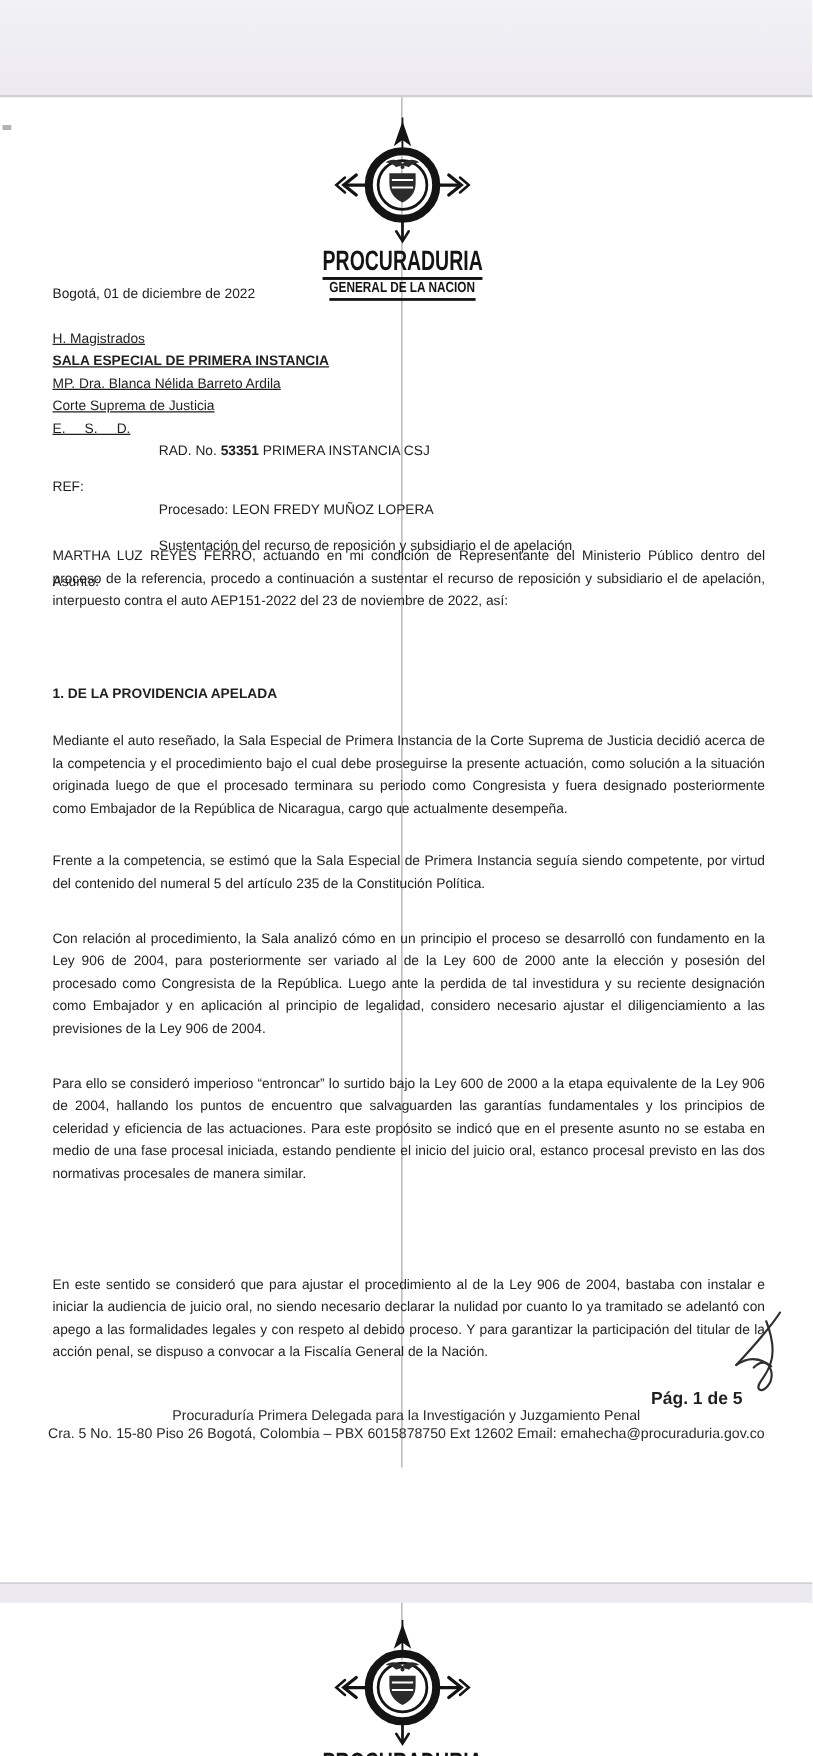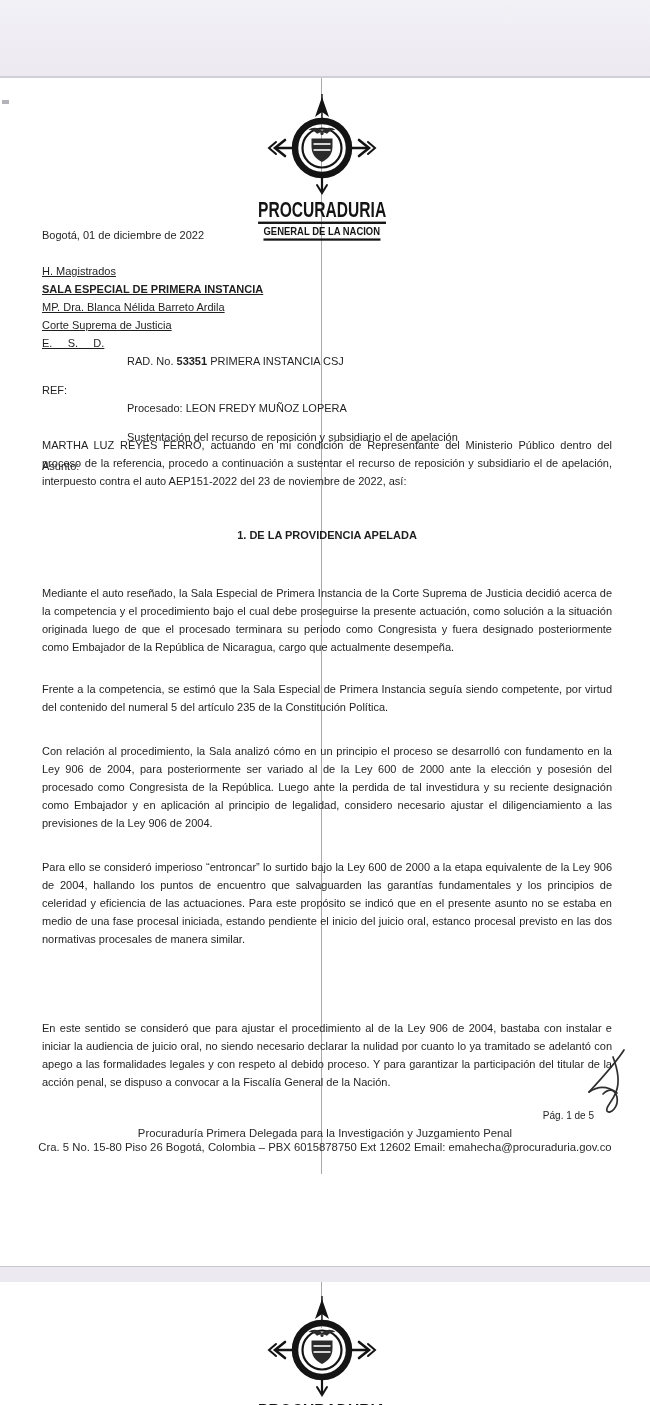--- a/index.html
+++ b/index.html
@@ -46,28 +46,28 @@
   .addr{top:184px;}
   .addr div{height:18px;text-decoration:underline;}
   .bold{font-weight:bold;}
   .pre{white-space:pre;}
   .refblk{top:274px;}
   .refrow{display:flex;}
   .reflabel{width:85px;flex:0 0 85px;margin-top:29px;}
   .refval{flex:1;}
   .para{text-align:justify;}
   .p-intro{top:358px;}
-  .h-sec{top:448px;text-align:center;font-weight:bold;}
+  .h-sec{top:468px;text-align:left;font-weight:bold;}
   .p-b0{top:506px;}
   .p-b1{top:602px;}
   .p-b2{top:664px;}
   .p-b3{top:780px;}
   .p-b4{top:941px;}
   .sig{position:absolute;left:584px;top:970px;width:48px;height:66px;}
-  .pagenum{position:absolute;right:56px;top:1032px;font-size:10px;}
+  .pagenum{position:absolute;right:56px;top:1032px;font-size:14px;font-weight:bold;}
   .footer{position:absolute;left:0;top:1048px;width:650px;text-align:center;
           font-size:11.3px;line-height:14px;color:#2a2a2a;}
   svg{display:inline-block;}
 </style>
 </head>
 <body>
 
 <div class="screen">
 
   <div class="band-top"></div>

